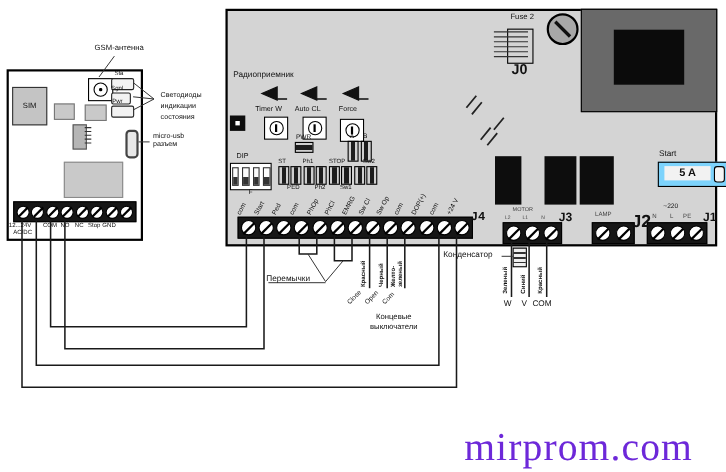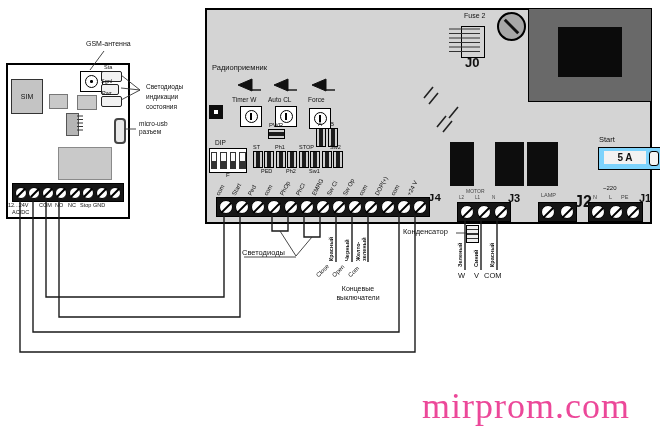--- a/index.html
+++ b/index.html
@@ -27,21 +27,21 @@
   .j4lab{position:absolute;font-size:6px;color:#111;white-space:nowrap;
          transform:rotate(-62deg);transform-origin:0 100%;height:7px;line-height:7px;z-index:6;}
   .vlab{position:absolute;font:bold 5.5px/1.1 "Liberation Sans",sans-serif;color:#111;
         transform:rotate(-90deg);transform-origin:0 0;white-space:pre;z-index:6;}
   .dlab{position:absolute;font-size:6px;color:#111;transform:rotate(-45deg);
         transform-origin:0 100%;height:7px;line-height:7px;white-space:nowrap;z-index:6;}
   .dip{position:absolute;background:#fff;border:1.5px solid #000;display:flex;gap:3px;
        align-items:center;justify-content:center;z-index:2;}
   .dip span{width:4.5px;height:15px;border:1px solid #333;
             background:linear-gradient(#fafafa 0 50%,#333 50% 100%);}
-  .wm{position:absolute;font-family:"Liberation Serif",serif;color:#ec4899;
+  .wm{position:absolute;font-family:"Liberation Serif",serif;color:#6d28d9;
       letter-spacing:1px;z-index:0;}
   svg.layer{position:absolute;left:0;top:0;z-index:5;}
 </style>
 </head>
 <body>
 
 <div id="canvas">
 
   <div class="wm" style="left:422px;top:385px;font-size:36px;">mirprom.com</div>
 
@@ -224,21 +224,21 @@
   <div class="txt" style="left:593px;top:194px;font-size:5.5px;color:#444;">N</div>
   <div class="txt" style="left:609px;top:194px;font-size:5.5px;color:#444;">L</div>
   <div class="txt" style="left:621px;top:194px;font-size:5.5px;color:#444;">PE</div>
   <div class="tstrip" style="left:588px;top:202px;width:49px;height:18px;">
     <span class="screw s13"></span>
     <span class="screw s13"></span>
     <span class="screw s13"></span>
   </div>
   <div class="txt b" style="left:639px;top:192px;font-size:11px;">J1</div>
 
-  <div class="txt" style="left:242px;top:248px;font-size:7.5px;">Светодиоды</div>
+  <div class="txt" style="left:242px;top:248px;font-size:7.5px;">Перемычки</div>
 
   <div class="vlab" style="left:328px;top:261px;">Красный</div>
   <div class="vlab" style="left:344px;top:261px;">Черный</div>
   <div class="vlab" style="left:355px;top:261px;">Желто-
 зеленый</div>
   <div class="dlab" style="left:320px;top:272px;">Close</div>
   <div class="dlab" style="left:336px;top:272px;">Open</div>
   <div class="dlab" style="left:352px;top:272px;">Com</div>
   <div class="txt" style="left:318px;top:285px;width:80px;text-align:center;font-size:7px;">Концевые
 выключатели</div>

